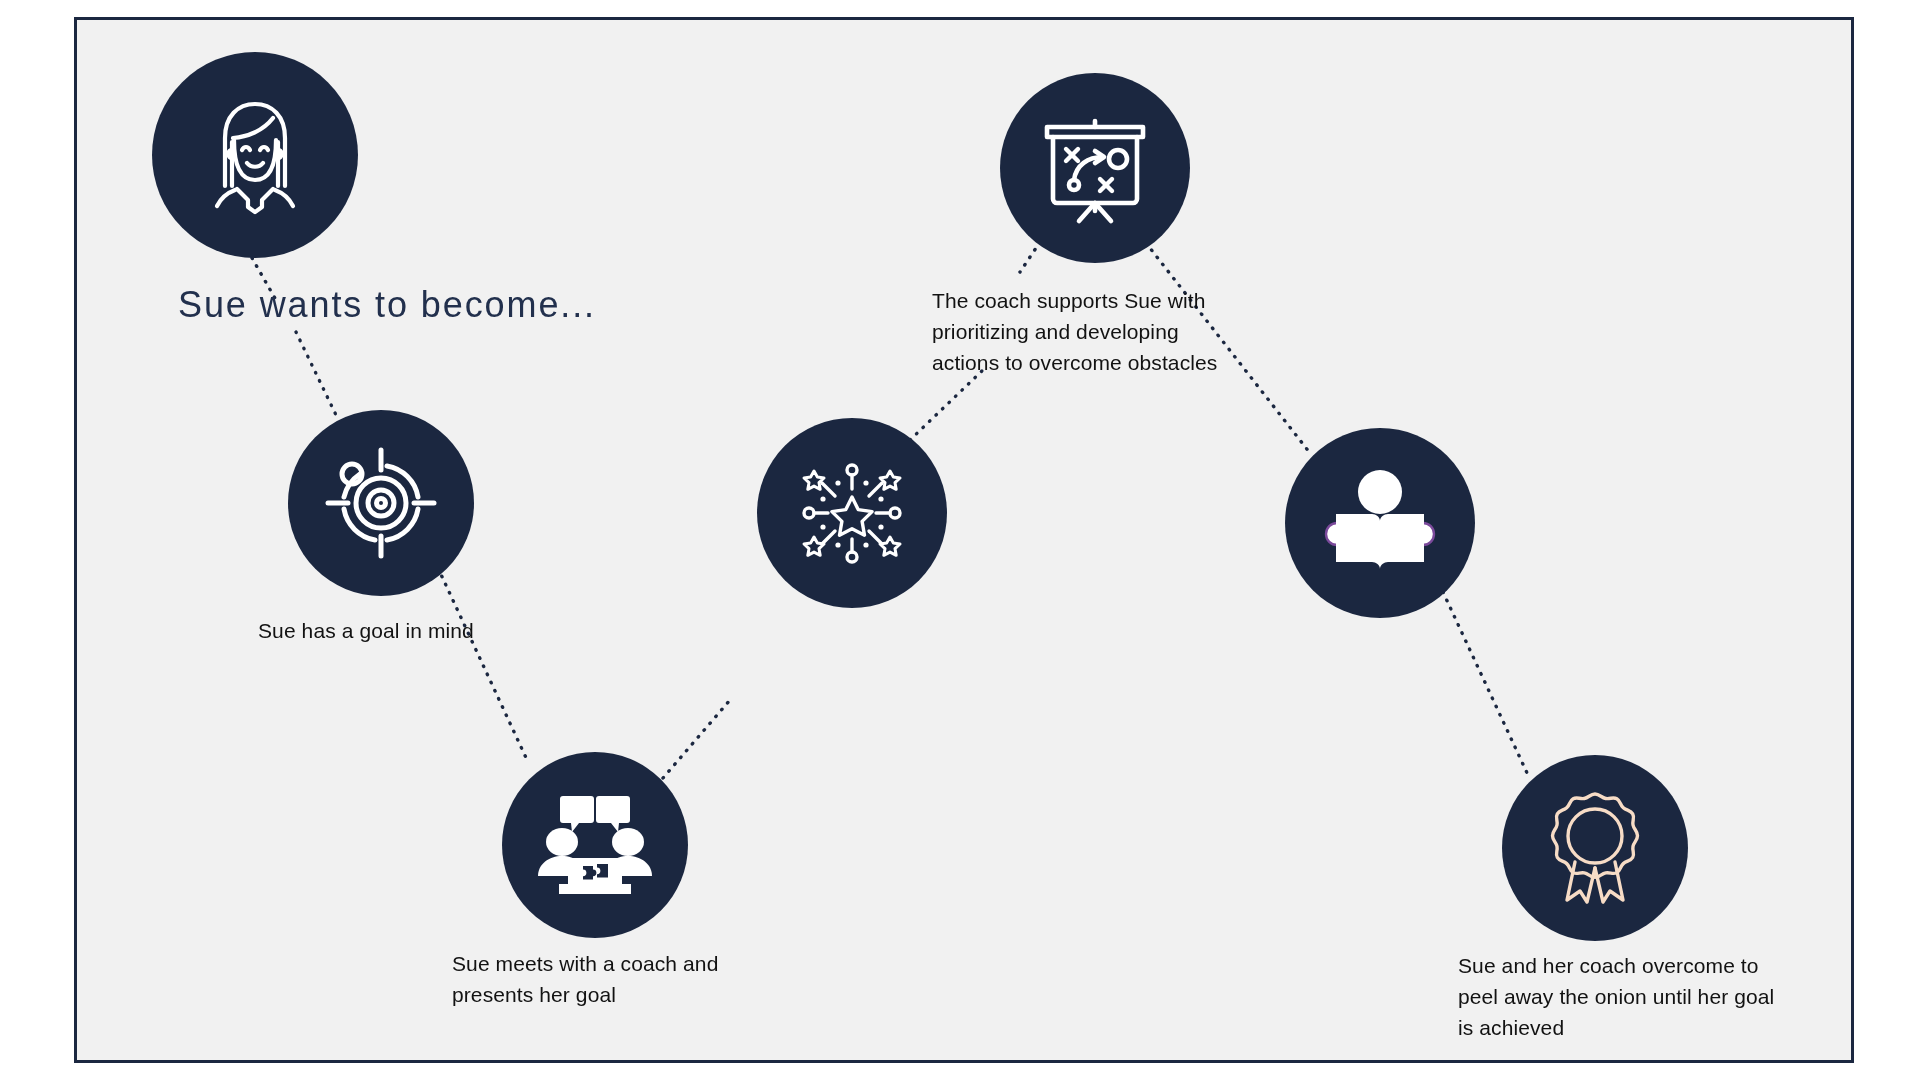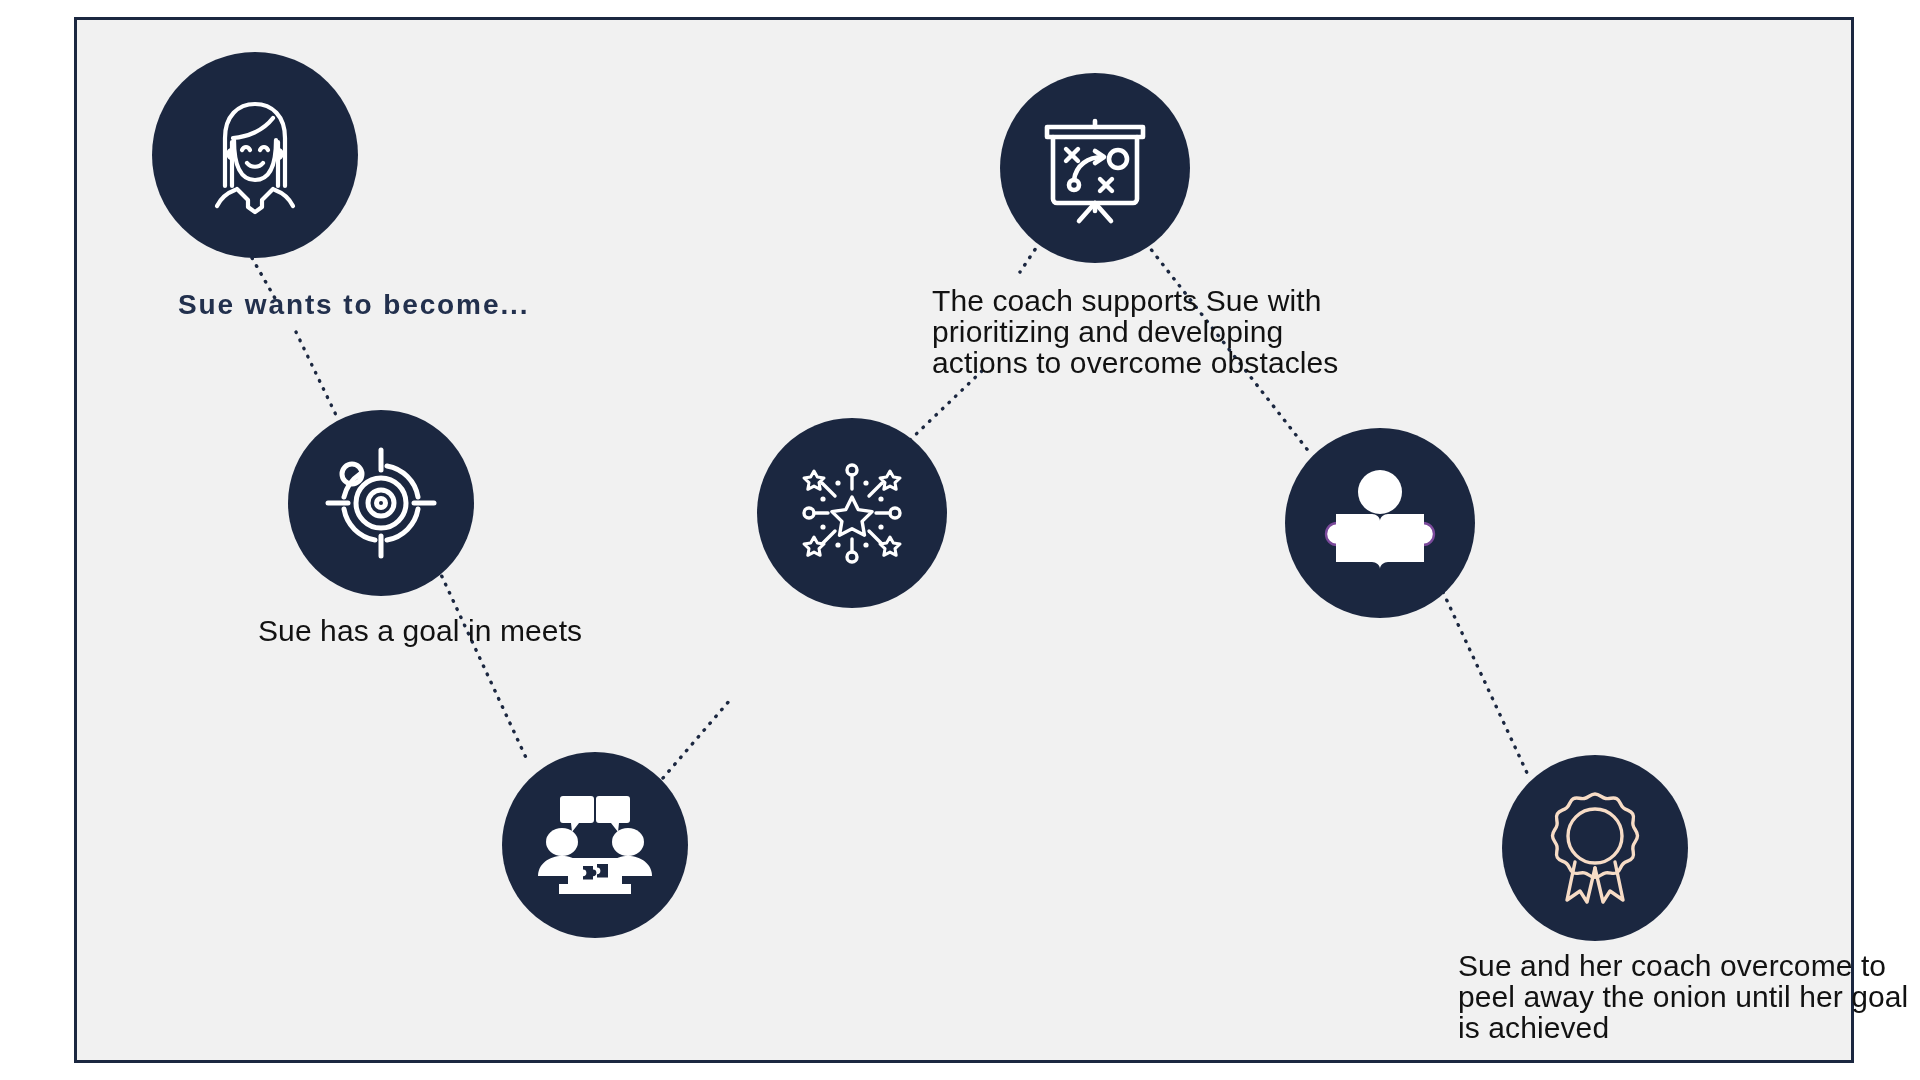--- a/index.html
+++ b/index.html
@@ -47,31 +47,30 @@
     display: flex;
     align-items: center;
     justify-content: center;
   }
   .node svg { display: block; }
 
   .caption {
     position: absolute;
     color: #121212;
     font-family: "Liberation Sans", sans-serif;
-    font-size: 30px;
+    font-size: 21px;
     line-height: 31px;
     white-space: pre-line;
     letter-spacing: 0.1px;
   }
   .caption.headline {
     color: #22304d;
-    font-size: 28px;
+    font-size: 36px;
     letter-spacing: 1.9px;
     line-height: 34px;
-    font-weight: bold;
   }
 </style>
 </head>
 <body>
 
 <div id="canvas">
 
   <div id="panel"></div>
 
   <svg id="connectors" viewBox="0 0 1920 1080" xmlns="http://www.w3.org/2000/svg">
@@ -143,21 +142,21 @@
 
         <circle cx="59" cy="59" r="13"></circle>
 
         <circle cx="59" cy="59" r="4.5"></circle>
 
         <circle cx="30" cy="30" r="10"></circle>
       </svg>
     </span>
   </div>
 
-  <div class="caption" style="left:258px; top:615px;">Sue has a goal in meets</div>
+  <div class="caption" style="left:258px; top:615px;">Sue has a goal in mind</div>
 
   <div class="node" style="left:502px; top:752px; width:186px; height:186px;">
     <span>
       <svg width="120" height="110" viewBox="0 0 120 110" fill="#ffffff">
 
         <path d="M28 6 h28 a3 3 0 0 1 3 3 v21 a3 3 0 0 1 -3 3 h-12 l-7 9 l-1 -9 h-8 a3 3 0 0 1 -3 -3 v-21 a3 3 0 0 1 3 -3 z"></path>
         <path d="M64 6 h28 a3 3 0 0 1 3 3 v21 a3 3 0 0 1 -3 3 h-8 l-1 9 l-7 -9 h-12 a3 3 0 0 1 -3 -3 v-21 a3 3 0 0 1 3 -3 z"></path>
 
         <ellipse cx="27" cy="52" rx="16" ry="14"></ellipse>
         <path d="M3 86 c0 -12 11 -20 24 -20 c13 0 24 8 24 20 z"></path>
@@ -168,20 +167,22 @@
         <path d="M33 68 h54 v26 h9 v10 h-72 v-10 h9 z"></path>
 
         <g fill="#1b2740">
           <path d="M48 76 h10 v3.4 a3.4 3.4 0 0 1 0 6.8 v3.4 h-10 v-3.4 a3.4 3.4 0 0 0 0 -6.8 z"></path>
           <path d="M62 74 h11 v13.6 h-11 v-3.4 a3.4 3.4 0 0 0 0 -6.8 z"></path>
         </g>
       </svg>
     </span>
   </div>
 
+  <div class="caption" style="left:452px; top:948px;">Sue meets with a coach and
+presents her goal</div>
 
   <div class="node" style="left:757px; top:418px; width:190px; height:190px;">
     <span>
       <svg width="120" height="120" viewBox="0 0 120 120" fill="none" stroke="#ffffff" stroke-width="3.4" stroke-linecap="round" stroke-linejoin="round">
 
         <path d="M60 44 l6.2 12.6 l13.9 2 l-10 9.8 l2.4 13.8 l-12.5 -6.5 l-12.5 6.5 l2.4 -13.8 l-10 -9.8 l13.9 -2 z"></path>
 
         <line x1="60" y1="36" x2="60" y2="22"></line>
           <circle cx="60" cy="17" r="5"></circle>
         <line x1="60" y1="86" x2="60" y2="99"></line>

